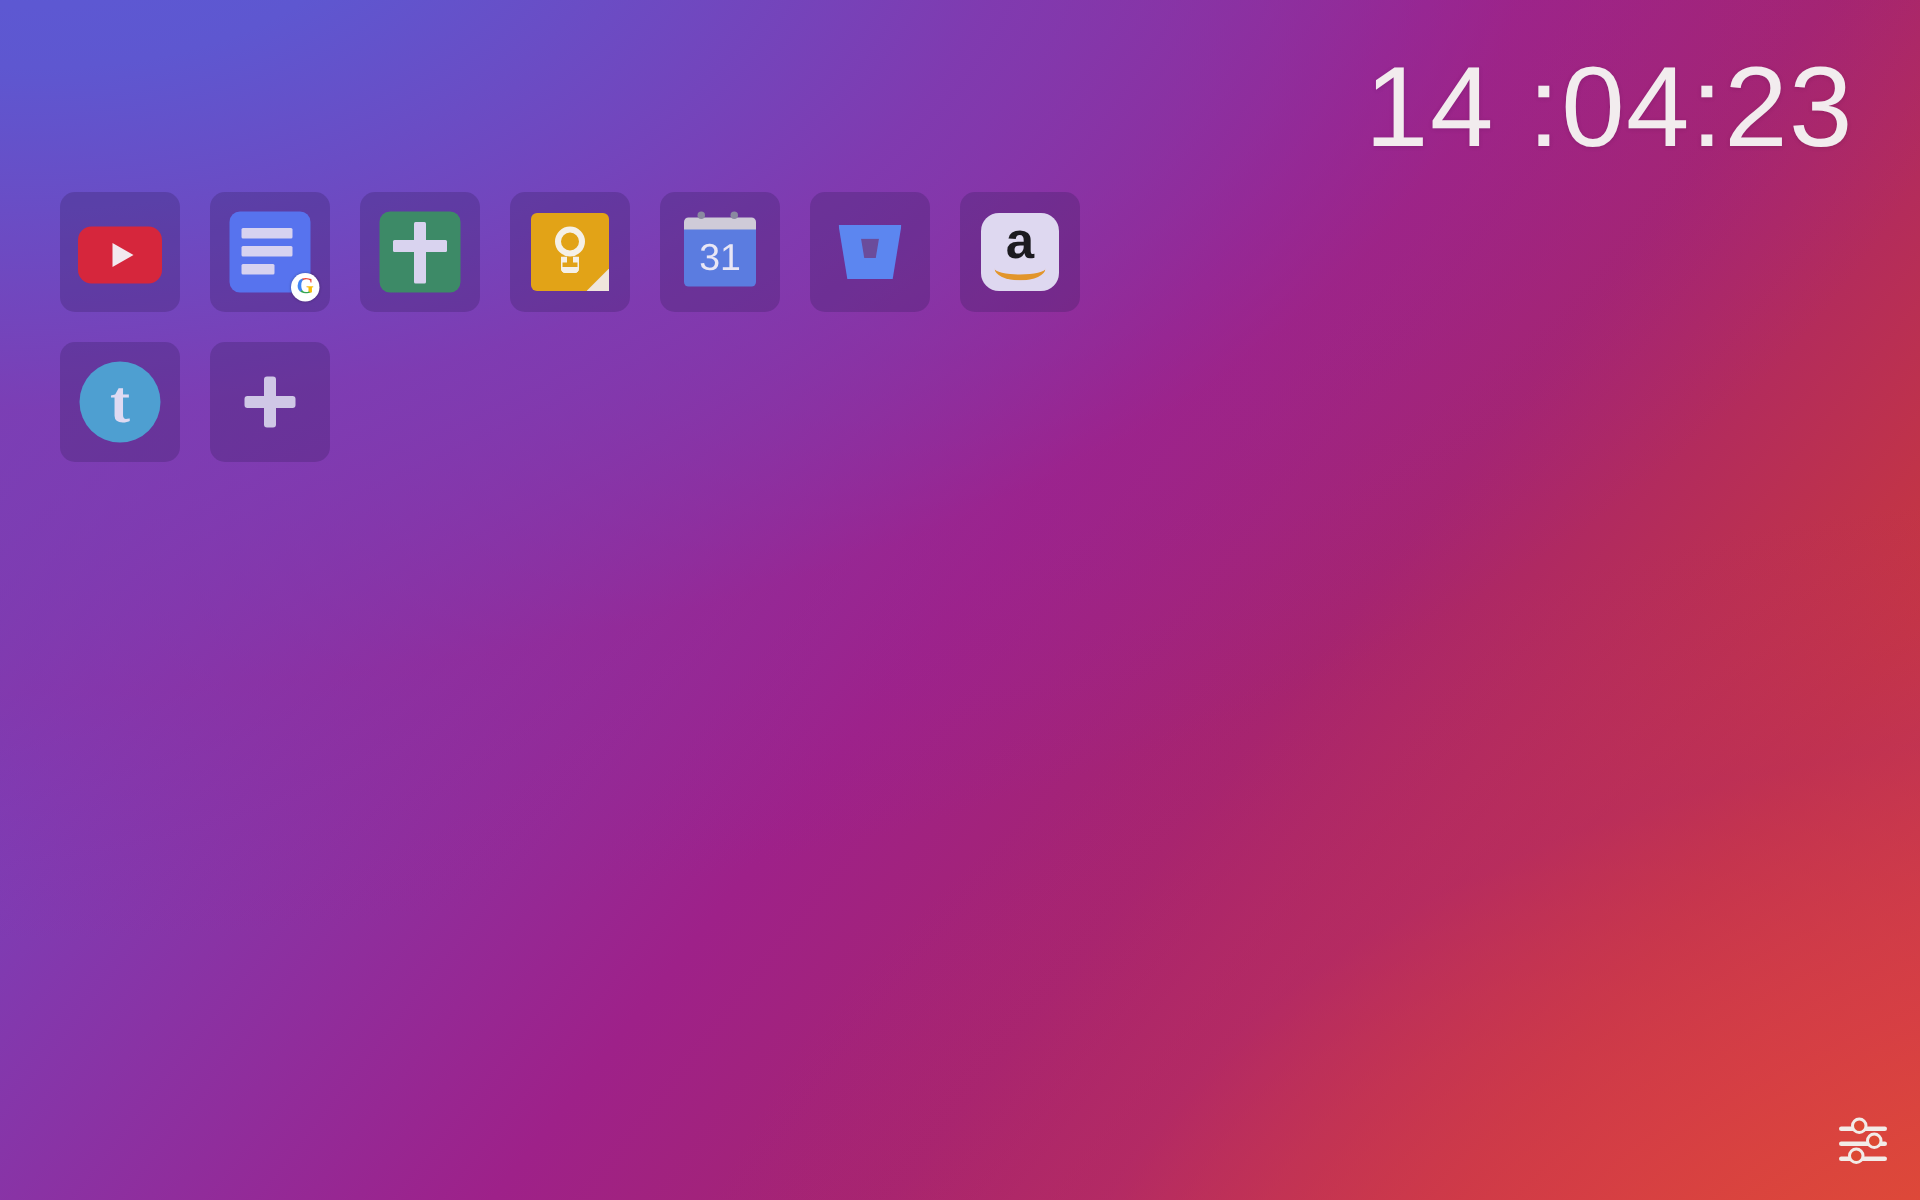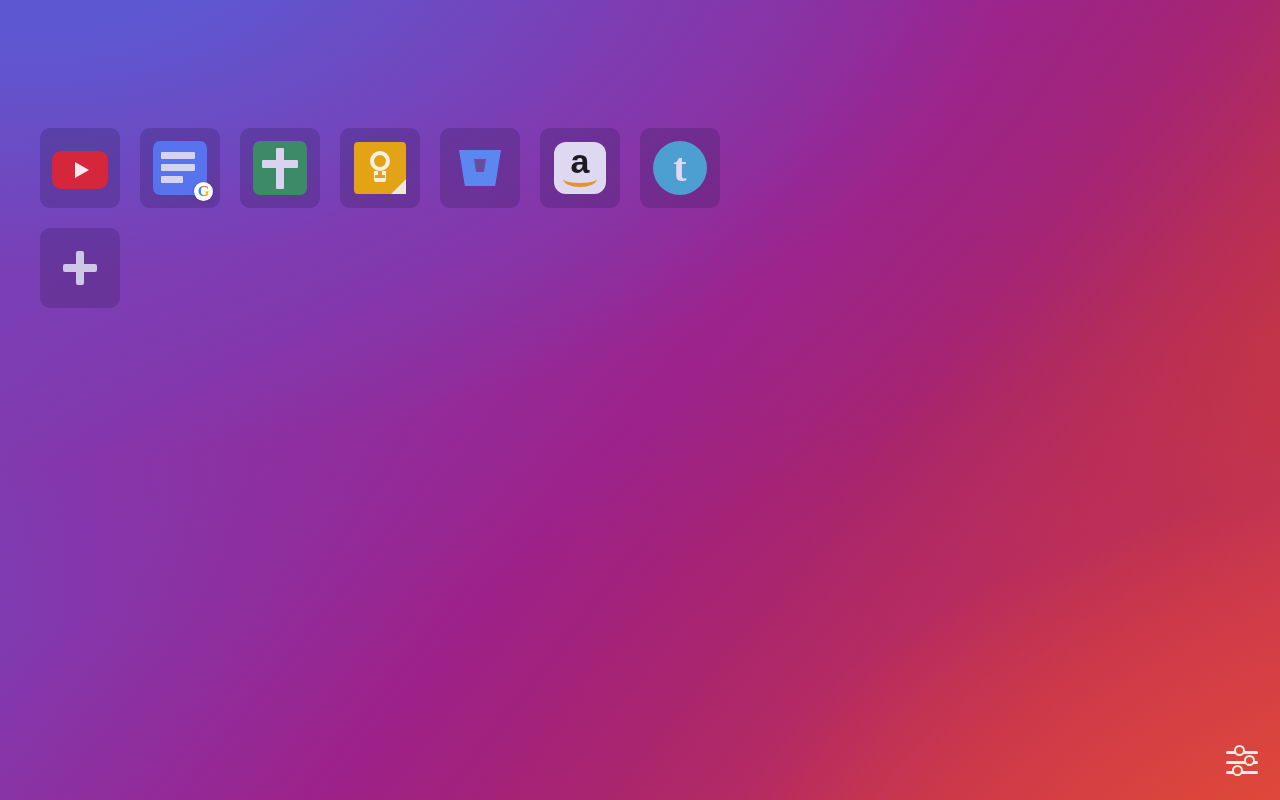--- a/index.html
+++ b/index.html
@@ -193,20 +193,21 @@
     background:#dd4a34; border:2.5px solid #f2ece8; box-sizing:content-box;
   }
   .sl-k1 { top:-3px; left:8px; } .sl-k2 { top:7px; left:18px; } .sl-k3 { top:17px; left:6px; }
 </style>
 </head>
 <body>
 
 <div id="desktop">
 
 
+  <div id="clock">14 :04:23</div>
 
   <div id="app-grid">
 
     <div class="tile" title="YouTube">
       <div class="glyph">
         <div class="yt-body"></div>
         <div class="yt-play"></div>
       </div>
     </div>
 
@@ -233,20 +234,28 @@
     <div class="tile" title="Google Keep">
       <div class="glyph">
         <div class="keep-body"></div>
         <div class="keep-fold"></div>
         <div class="bulb-top"></div>
         <div class="bulb-base"></div>
         <div class="bulb-line"></div>
       </div>
     </div>
 
+    <div class="tile" title="Google Calendar">
+      <div class="glyph">
+        <div class="cal-top"></div>
+        <div class="cal-ring cal-r1"></div>
+        <div class="cal-ring cal-r2"></div>
+        <div class="cal-body">31</div>
+      </div>
+    </div>
 
     <div class="tile" title="Bitbucket">
       <div class="glyph">
         <div class="bb-bucket"></div>
         <div class="bb-notch"></div>
       </div>
     </div>
 
     <div class="tile" title="Amazon">
       <div class="glyph">

